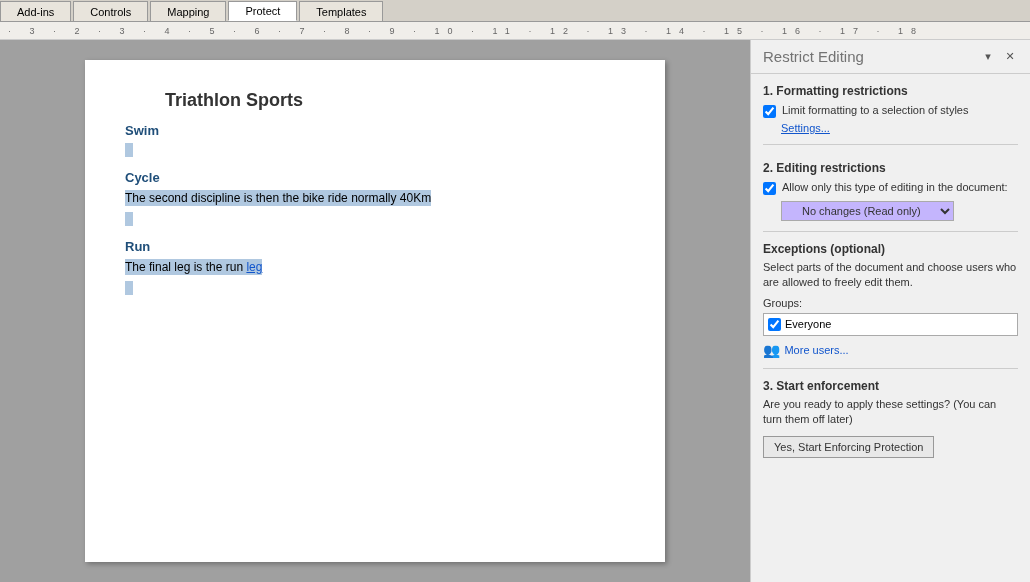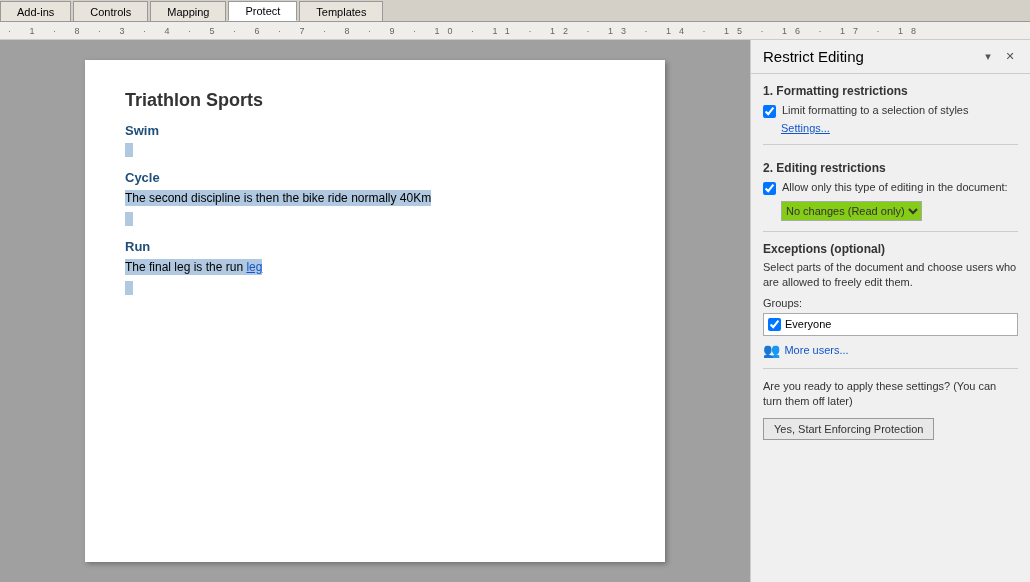--- a/index.html
+++ b/index.html
@@ -79,20 +79,21 @@
       width: 580px;
       min-height: 500px;
       padding: 30px 40px;
       box-shadow: 2px 2px 5px rgba(0,0,0,0.3);
     }
     .doc-title {
       font-size: 18px;
       font-weight: bold;
       color: #333;
       margin-bottom: 12px;
+      margin-left: 40px;
     }
     .section-heading {
       color: #1f4e79;
       font-size: 13px;
       font-weight: bold;
       margin: 12px 0 4px 0;
     }
     .highlighted-text {
       background: #b0c8e0;
       display: inline;
@@ -133,21 +134,21 @@
       display: flex;
       align-items: center;
       justify-content: space-between;
       padding: 8px 12px;
       border-bottom: 1px solid #ccc;
       background: #f0f0f0;
     }
     .panel-title {
       font-size: 15px;
       font-weight: normal;
-      color: #000000;
+      color: #737373;
     }
     .panel-header-icons {
       display: flex;
       gap: 6px;
       align-items: center;
     }
     .icon-btn {
       cursor: pointer;
       font-size: 11px;
       color: #555;
@@ -195,23 +196,23 @@
       margin-top: 2px;
     }
     .dropdown-row {
       display: flex;
       align-items: center;
       margin: 6px 0 4px 18px;
       gap: 4px;
     }
     .dropdown-select {
       border: 1px solid #aaa;
-      background: #84cc16;
-      font-size: 11px;
-      padding: 1px 0;
+      background: #c4b5fd;
+      font-size: 11px;
+      padding: 1px 16px;
       height: 20px;
       min-width: 140px;
       color: #333;
     }
     .divider {
       border: none;
       border-top: 1px solid #ccc;
       margin: 10px 0;
     }
     .exceptions-title {
@@ -288,21 +289,21 @@
 <div class="tab-bar">
   <div class="tab">Add-ins</div>
   <div class="tab">Controls</div>
   <div class="tab">Mapping</div>
   <div class="tab active">Protect</div>
   <div class="tab">Templates</div>
 </div>
 
 <div class="ruler">
   <div class="ruler-content">
-    <span style="font-size:9px;color:#666;letter-spacing:8px;padding-left:4px;">· 1 · 8 · 3 · 4 · 5 · 6 · 7 · 8 · 9 · 10 · 11 · 12 · 13 · 14 · 15 · 16 · 17 · 18</span>
+    <span style="font-size:9px;color:#666;letter-spacing:8px;padding-left:4px;">· 3 · 2 · 3 · 4 · 5 · 6 · 7 · 8 · 9 · 10 · 11 · 12 · 13 · 14 · 15 · 16 · 17 · 18</span>
   </div>
 </div>
 
 <div class="main-area">
 
   <div class="document-area">
     <div class="document-page">
 
       <div class="doc-title">Triathlon Sports</div>
 
@@ -382,19 +383,23 @@
           <span>Everyone</span>
         </div>
       </div>
       <div class="more-users-row">
         <span class="users-icon">👥</span>
         <span>More users...</span>
       </div>
 
       <hr class="divider">
 
+      <div class="start-enforcement-title">
+        <span>3.</span>
+        <span>Start enforcement</span>
+      </div>
       <div class="enforcement-desc">Are you ready to apply these settings? (You can turn them off later)</div>
       <button class="enforce-btn">Yes, Start Enforcing Protection</button>
 
     </div>
   </div>
 
 </div>
 
 </body></html>

